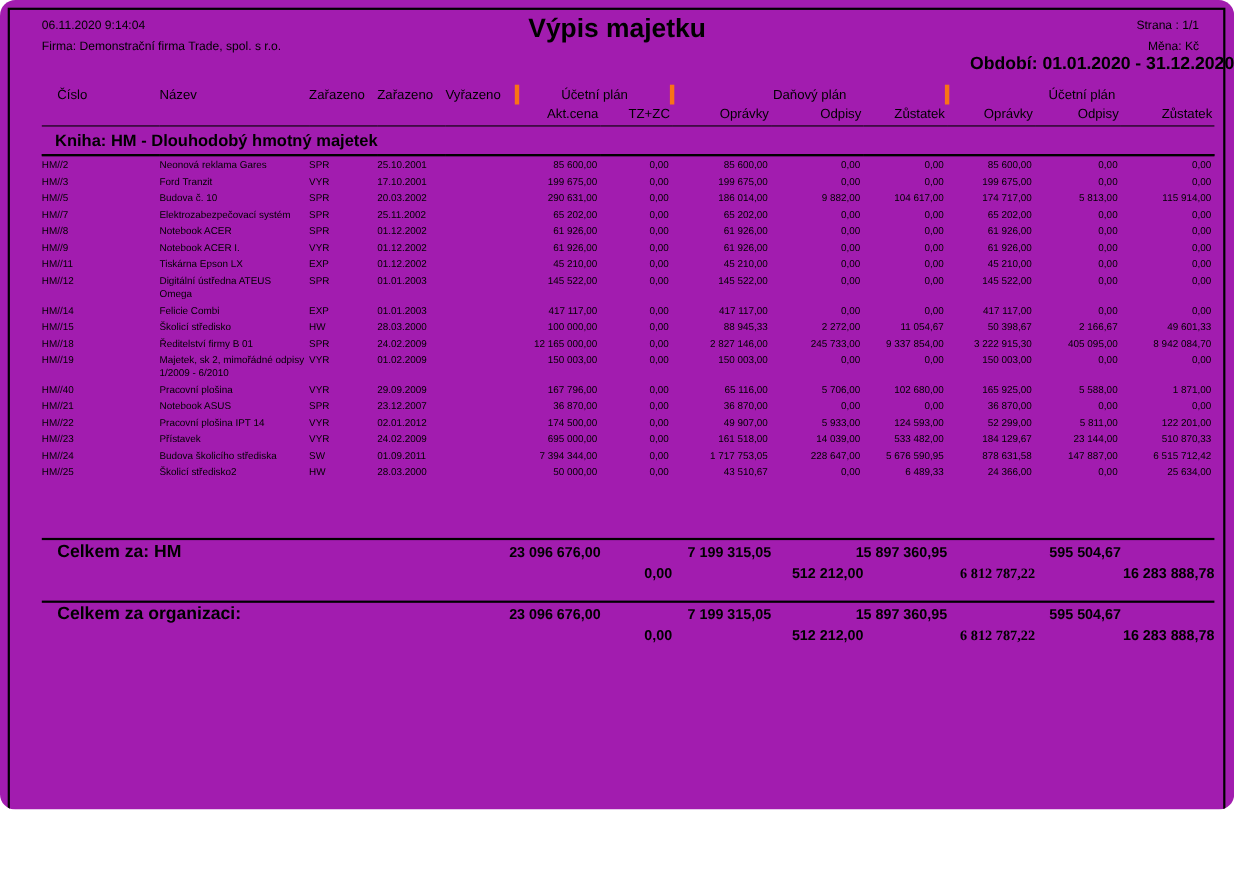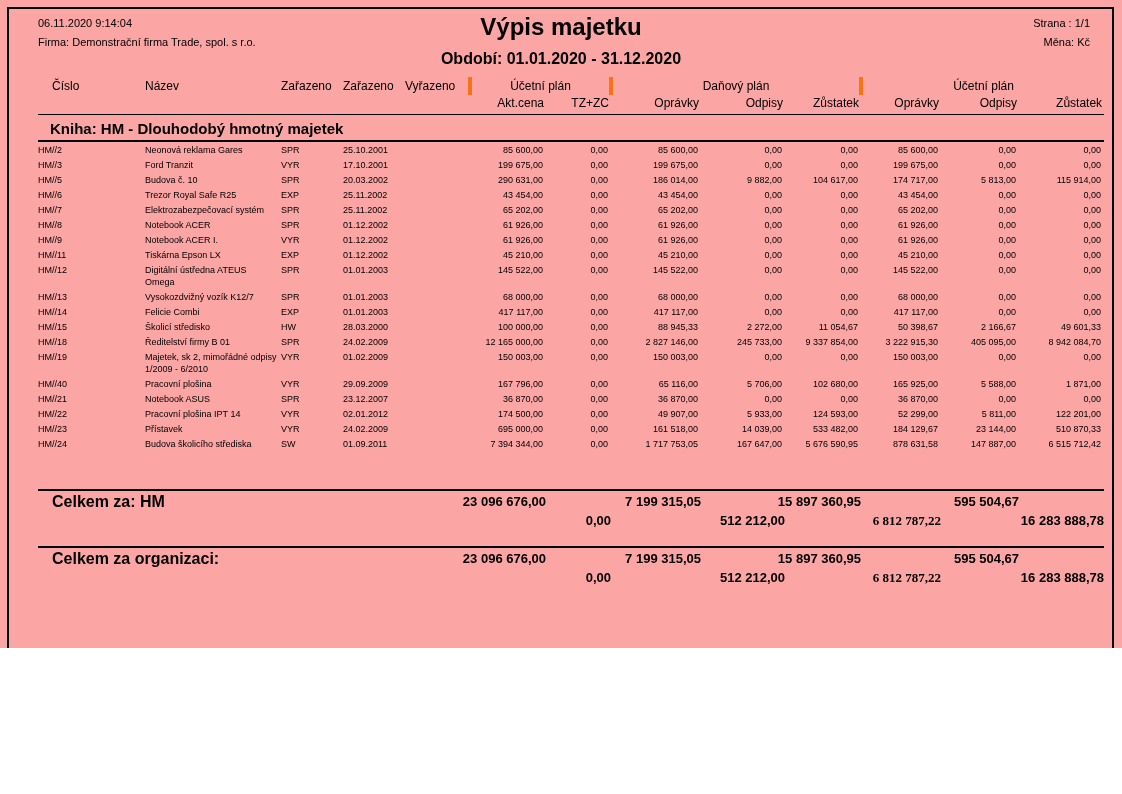--- a/index.html
+++ b/index.html
@@ -1,24 +1,24 @@
 <!DOCTYPE html>
 <html><head>
 <meta charset="utf-8">
 <style>
   * { margin:0; padding:0; box-sizing:border-box; }
   html,body { background:#fff; }
   body { font-family:"Liberation Sans", sans-serif; color:#000; }
-  .page { position:relative; width:1122px; height:648px; background:#fca5a5; overflow:hidden; }
+  .page { position:relative; width:1122px; height:736px; background:#a21caf; overflow:hidden;border-radius:14px; }
   .frame { position:absolute; left:7px; top:7px; width:1107px; height:779px; border:2px solid #000; }
 
   .meta-left  { position:absolute; left:38px;  top:14px; font-size:11px; line-height:19px; }
   .meta-right { position:absolute; right:32px; top:14px; font-size:11px; line-height:19px; text-align:right; }
   .title  { position:absolute; left:0; top:13px; width:100%; text-align:center; font-size:24px; font-weight:bold; }
-  .period { position:absolute; left:0; top:50px; width:100%; text-align:center; font-size:16px; font-weight:bold; }
+  .period { position:absolute; left:0; top:50px; width:100%; text-align:right; font-size:16px; font-weight:bold; }
 
   table.report { position:absolute; left:38px; top:77px; width:1066px; border-collapse:collapse; table-layout:fixed; }
   table.report th { font-weight:normal; font-size:12px; padding:2px 0; }
   thead .hrow1 th.txt { text-align:left; vertical-align:bottom; }
   thead .hrow1 th.txt:first-child { padding-left:14px; }
   thead .hrow1 th.grp { text-align:center; border-left:4px solid #f97316; }
   thead .hrow2 th { text-align:right; padding:1px 2px 4px 0; border-bottom:1px solid #000;margin-top:16px; }
   thead .hrow2 th.blank { border-bottom:1px solid #000; }
 
   tr.section-row td { font-size:15px; font-weight:bold; padding:5px 0 3px 12px; border-bottom:2px solid #000; }
@@ -149,35 +149,20 @@
           <td class="num">290 631,00</td>
           <td class="num">0,00</td>
           <td class="num">186 014,00</td>
           <td class="num">9 882,00</td>
           <td class="num">104 617,00</td>
           <td class="num">174 717,00</td>
           <td class="num">5 813,00</td>
           <td class="num">115 914,00</td>
         </tr>
         <tr>
-          <td>HM//6</td>
-          <td class="wrap">Trezor Royal Safe R25</td>
-          <td>EXP</td>
-          <td>25.11.2002</td>
-          <td></td>
-          <td class="num">43 454,00</td>
-          <td class="num">0,00</td>
-          <td class="num">43 454,00</td>
-          <td class="num">0,00</td>
-          <td class="num">0,00</td>
-          <td class="num">43 454,00</td>
-          <td class="num">0,00</td>
-          <td class="num">0,00</td>
-        </tr>
-        <tr>
           <td>HM//7</td>
           <td class="wrap">Elektrozabezpečovací systém</td>
           <td>SPR</td>
           <td>25.11.2002</td>
           <td></td>
           <td class="num">65 202,00</td>
           <td class="num">0,00</td>
           <td class="num">65 202,00</td>
           <td class="num">0,00</td>
           <td class="num">0,00</td>
@@ -235,35 +220,20 @@
           <td class="wrap">Digitální ústředna ATEUS Omega</td>
           <td>SPR</td>
           <td>01.01.2003</td>
           <td></td>
           <td class="num">145 522,00</td>
           <td class="num">0,00</td>
           <td class="num">145 522,00</td>
           <td class="num">0,00</td>
           <td class="num">0,00</td>
           <td class="num">145 522,00</td>
-          <td class="num">0,00</td>
-          <td class="num">0,00</td>
-        </tr>
-        <tr>
-          <td>HM//13</td>
-          <td class="wrap">Vysokozdvižný vozík K12/7</td>
-          <td>SPR</td>
-          <td>01.01.2003</td>
-          <td></td>
-          <td class="num">68 000,00</td>
-          <td class="num">0,00</td>
-          <td class="num">68 000,00</td>
-          <td class="num">0,00</td>
-          <td class="num">0,00</td>
-          <td class="num">68 000,00</td>
           <td class="num">0,00</td>
           <td class="num">0,00</td>
         </tr>
         <tr>
           <td>HM//14</td>
           <td class="wrap">Felicie Combi</td>
           <td>EXP</td>
           <td>01.01.2003</td>
           <td></td>
           <td class="num">417 117,00</td>
@@ -382,25 +352,40 @@
         </tr>
         <tr>
           <td>HM//24</td>
           <td class="wrap">Budova školicího střediska</td>
           <td>SW</td>
           <td>01.09.2011</td>
           <td></td>
           <td class="num">7 394 344,00</td>
           <td class="num">0,00</td>
           <td class="num">1 717 753,05</td>
-          <td class="num">167 647,00</td>
+          <td class="num">228 647,00</td>
           <td class="num">5 676 590,95</td>
           <td class="num">878 631,58</td>
           <td class="num">147 887,00</td>
           <td class="num">6 515 712,42</td>
+        </tr>
+        <tr>
+          <td>HM//25</td>
+          <td class="wrap">Školicí středisko2</td>
+          <td>HW</td>
+          <td>28.03.2000</td>
+          <td></td>
+          <td class="num">50 000,00</td>
+          <td class="num">0,00</td>
+          <td class="num">43 510,67</td>
+          <td class="num">0,00</td>
+          <td class="num">6 489,33</td>
+          <td class="num">24 366,00</td>
+          <td class="num">0,00</td>
+          <td class="num">25 634,00</td>
         </tr>
       </tbody>
   </table>
 
   <div class="totals" id="totals-hm">
     <div class="tline">
       <span class="t-label">Celkem za: HM</span>
       <span class="tnum w-akt">23 096 676,00</span>
       <span class="tnum w-dopr">7 199 315,05</span>
       <span class="tnum w-dzus">15 897 360,95</span>

